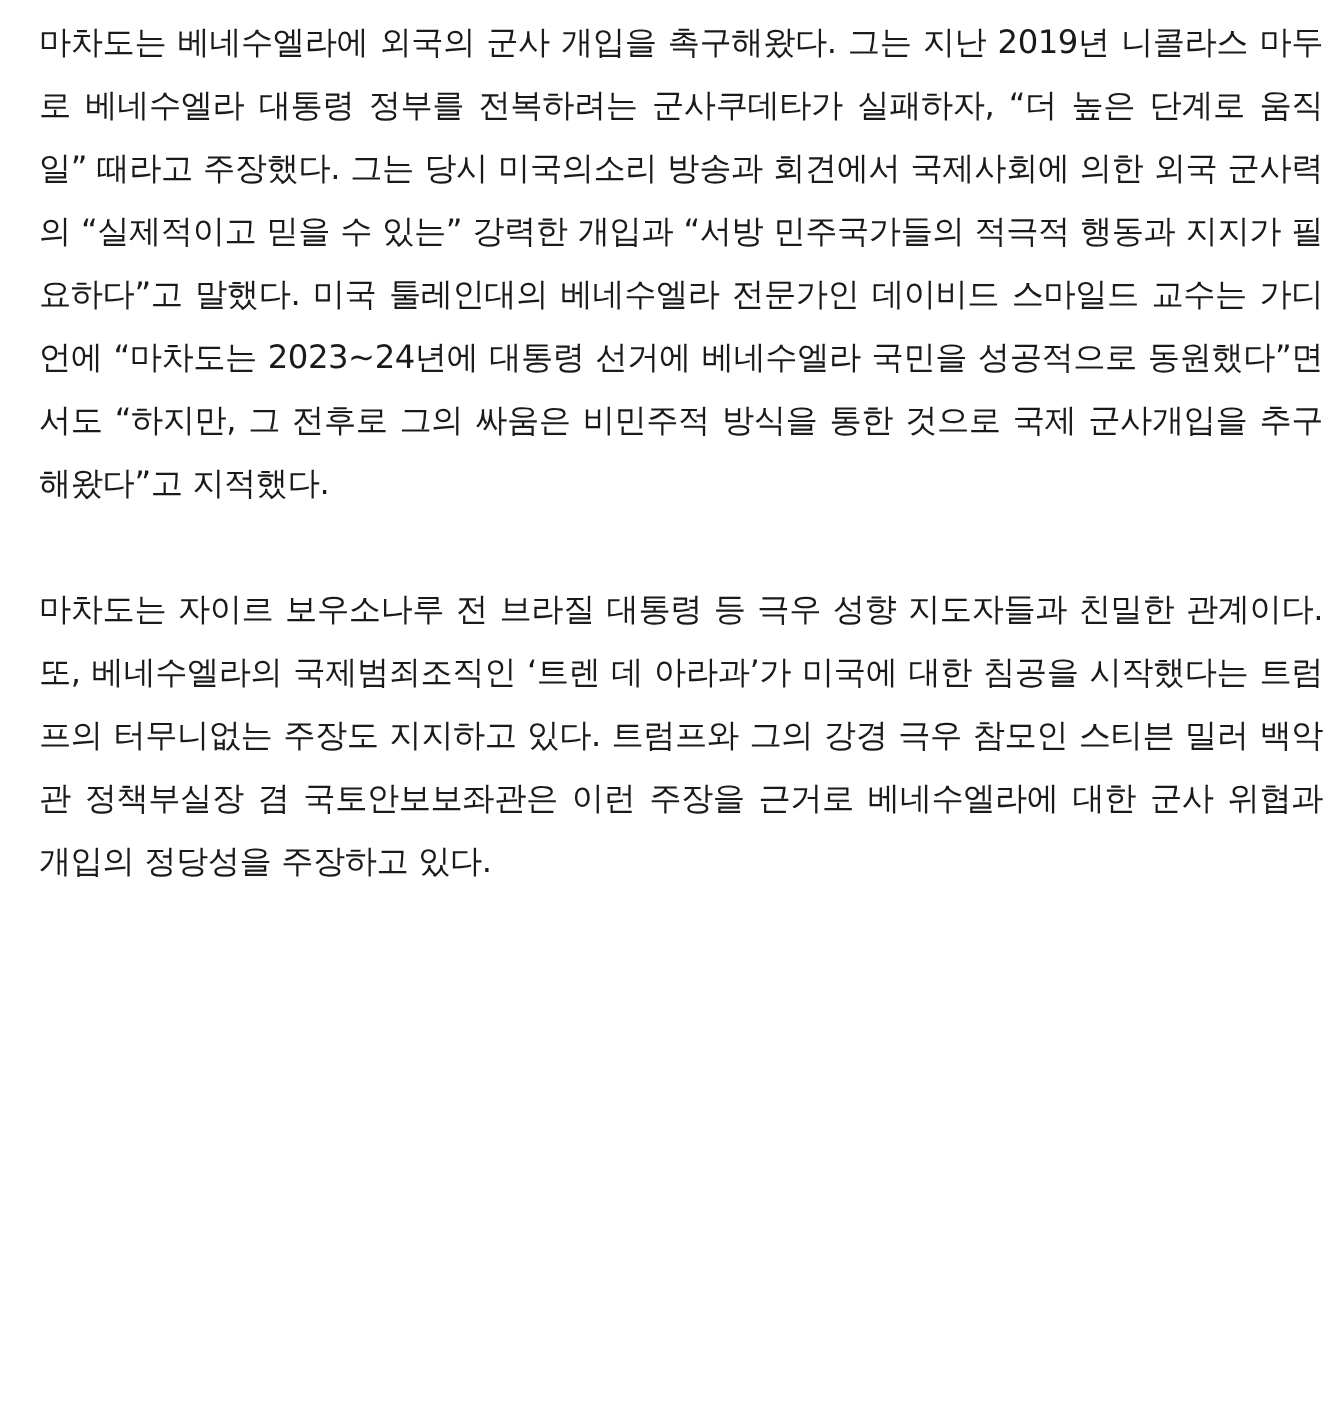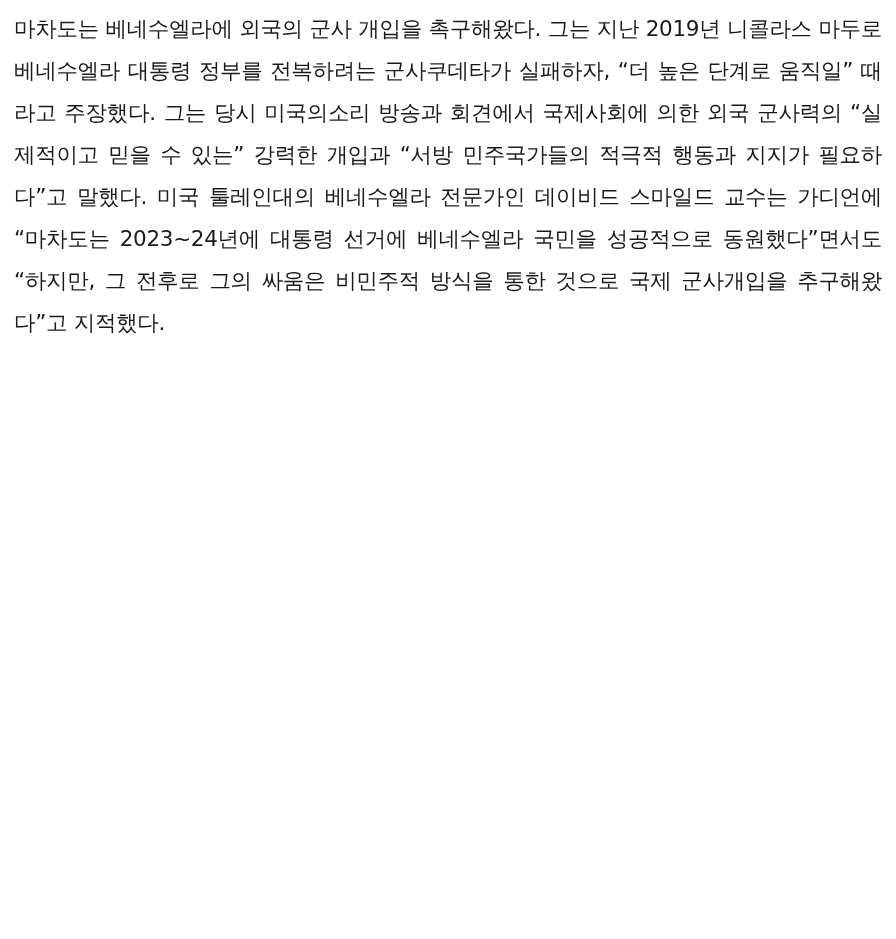--- a/index.html
+++ b/index.html
@@ -9,21 +9,21 @@
   }
   body {
     width: 896px;
     height: 939px;
     overflow: hidden;
     font-family: "DejaVu Sans", "Liberation Sans", sans-serif;
   }
   .article {
     box-sizing: border-box;
     width: 896px;
-    padding: 8px 14px 0 14px;
+    padding: 8px 14px 0 26px;
   }
   .para {
     color: #1a1a1a;
     font-size: 21.5px;
     line-height: 42px;
     letter-spacing: -0.3px;
     text-align: justify;
     text-justify: inter-character;
     word-break: break-all;
     margin: 0 0 42px 0;
@@ -31,13 +31,14 @@
   }
   .para:last-child {
     margin-bottom: 0;
   }
 </style>
 </head>
 <body>
 
 <div class="article">
   <p class="para">마차도는 베네수엘라에 외국의 군사 개입을 촉구해왔다. 그는 지난 2019년 니콜라스 마두로 베네수엘라 대통령 정부를 전복하려는 군사쿠데타가 실패하자, “더 높은 단계로 움직일” 때라고 주장했다. 그는 당시 미국의소리 방송과 회견에서 국제사회에 의한 외국 군사력의 “실제적이고 믿을 수 있는” 강력한 개입과 “서방 민주국가들의 적극적 행동과 지지가 필요하다”고 말했다. 미국 툴레인대의 베네수엘라 전문가인 데이비드 스마일드 교수는 가디언에 “마차도는 2023~24년에 대통령 선거에 베네수엘라 국민을 성공적으로 동원했다”면서도 “하지만, 그 전후로 그의 싸움은 비민주적 방식을 통한 것으로 국제 군사개입을 추구해왔다”고 지적했다.</p>
+  <p class="para">마차도는 자이르 보우소나루 전 브라질 대통령 등 극우 성향 지도자들과 친밀한 관계이다. 또, 베네수엘라의 국제범죄조직인 ‘트렌 데 아라과’가 미국에 대한 침공을 시작했다는 트럼프의 터무니없는 주장도 지지하고 있다. 트럼프와 그의 강경 극우 참모인 스티븐 밀러 백악관 정책부실장 겸 국토안보보좌관은 이런 주장을 근거로 베네수엘라에 대한 군사 위협과 개입의 정당성을 주장하고 있다.</p>
 </div>
 
 </body></html>

